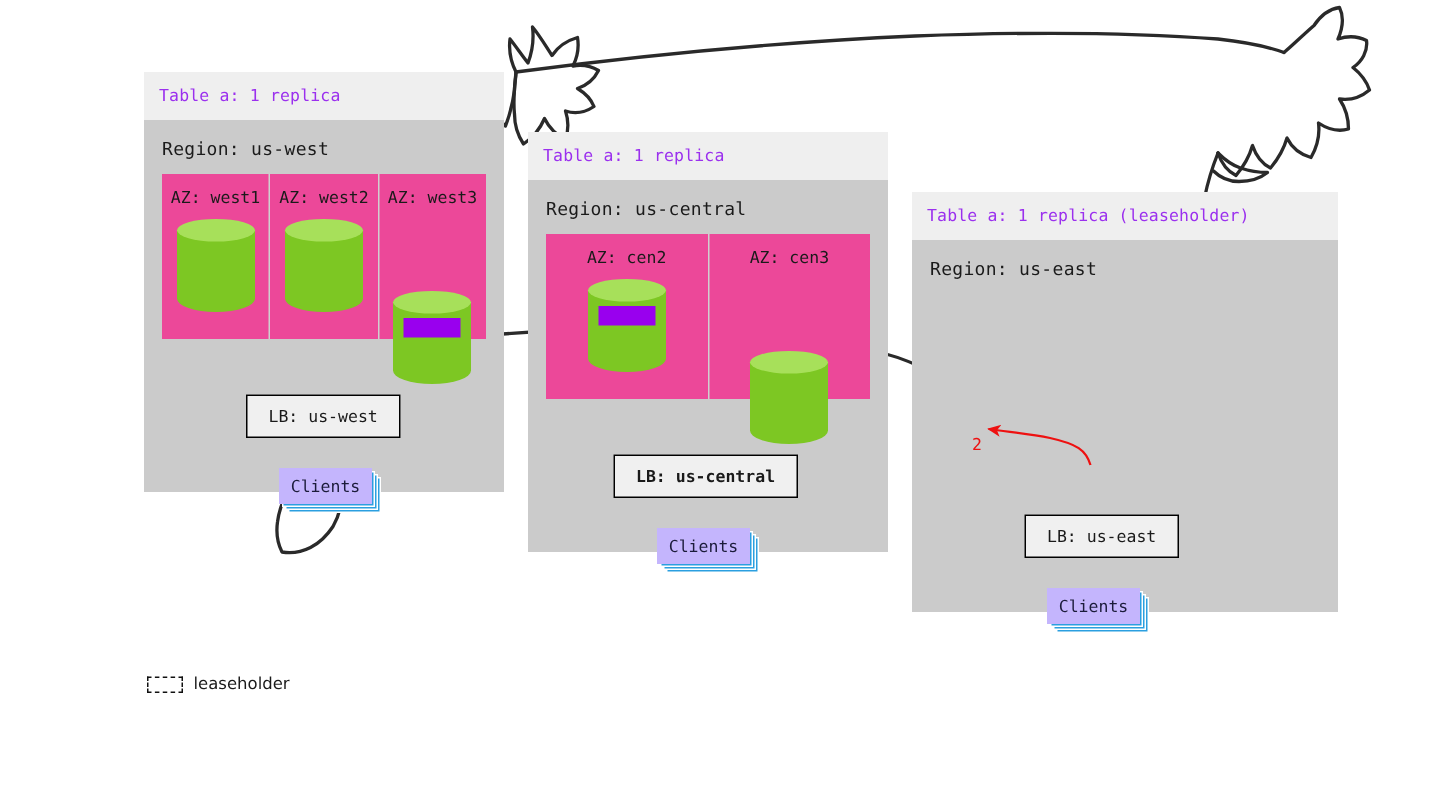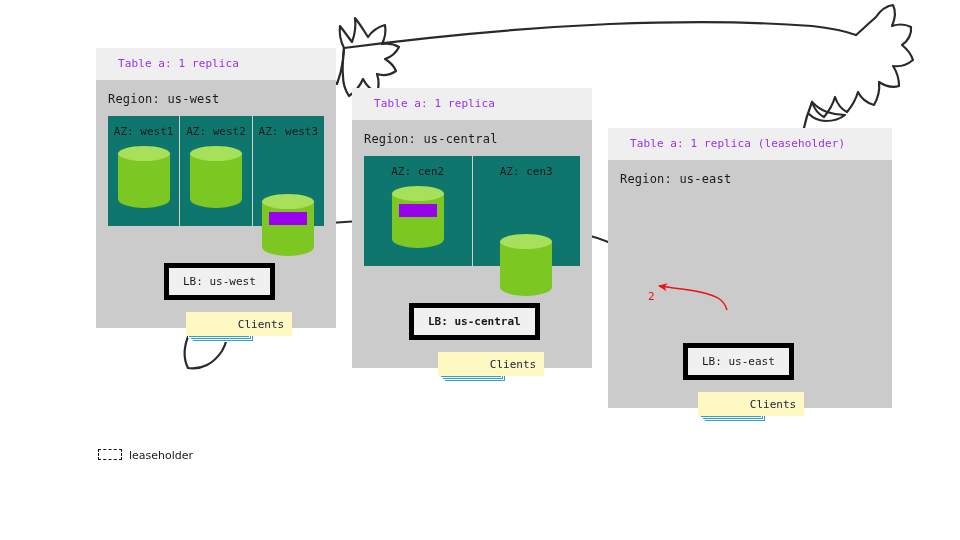--- a/index.html
+++ b/index.html
@@ -13,38 +13,38 @@
   
   #map{position:absolute;left:0;top:0;width:960px;height:540px;z-index:1;}
 
   
   .region{position:absolute;z-index:3;}
   .region .hdr{
     background:#efefef;
     color:#9b30ee;
     font-size:11px;
     letter-spacing:.1px;
-    padding:9px 0 0 22px;
+    padding:9px 0 0 10px;
     box-sizing:border-box;
     height:32px;
   }
   .region .body{
     background:#cbcbcb;
     box-sizing:border-box;
     position:relative;
     padding:0;
   }
   .region .rname{
     font-size:12px;color:#1a1a1a;
     padding:12px 0 0 12px;
     letter-spacing:.2px;
   }
   .azrow{
     display:flex;
-    background:#0f766e;
+    background:#ec4899;
     margin:10px 12px 0 12px;
     height:110px;
   }
   .az{
     flex:1 1 0;
     position:relative;
     display:flex;
     flex-direction:column;
     align-items:center;
     border-right:1px solid #cfcfcf;
@@ -66,59 +66,58 @@
   }
   .repl{
     position:absolute;left:7px;top:18px;width:38px;height:13px;
     background:#9900ee;
   }
   .repl.lease{border:1.6px dashed #111111;box-sizing:border-box;}
 
   .lb{
     position:absolute;
     background:#f0f0f0;
-    border:5px solid #000000;
+    border:1px solid #000000;
     font-size:11px;color:#1a1a1a;
     padding:7px 14px;
     white-space:nowrap;
     box-sizing:border-box;
   }
 
   
   .clients{position:absolute;}
   .clients .sh{position:absolute;background:#2b9fe0;}
   .clients .sh.s1{left:6px;top:6px;width:62px;height:24px;}
   .clients .sh.s2{left:4px;top:4px;width:62px;height:24px;}
   .clients .sh.s3{left:2px;top:2px;width:62px;height:24px;}
   .clients .face{
     position:absolute;left:0;top:0;width:62px;height:24px;
-    background:#fef9c3;
+    background:#c4b5fd;
     color:#1b1b3a;font-size:11px;
     display:flex;align-items:center;justify-content:center;
     white-space:nowrap;
-    padding-left:44px;
   }
   .clients .sh.s1,.clients .sh.s2,.clients .sh.s3{
     border:1.5px solid #ffffff;box-sizing:border-box;
   }
 
   
   #sqlnote{
     position:absolute;z-index:3;
     background:#f0f0f0;
     font-size:11px;color:#1a1a1a;line-height:16px;
     padding:10px 12px;
     white-space:pre;
     box-sizing:border-box;
   }
 
   
   #legend{
     position:absolute;z-index:4;
-    display:flex;align-items:flex-start;gap:7px;
+    display:flex;align-items:flex-end;gap:7px;
     font-size:11px;color:#1a1a1a;
     font-family:"DejaVu Sans","Liberation Sans",sans-serif;
   }
   #legend .swatch{
     width:24px;height:11px;
     border:1.6px dashed #111111;box-sizing:border-box;
     background:transparent;
   }
 
   

